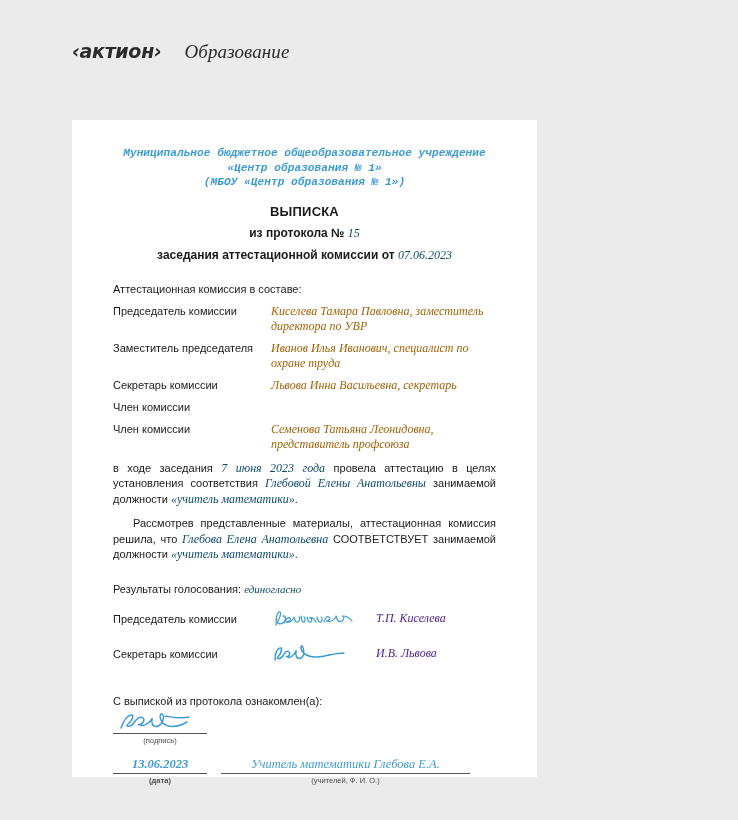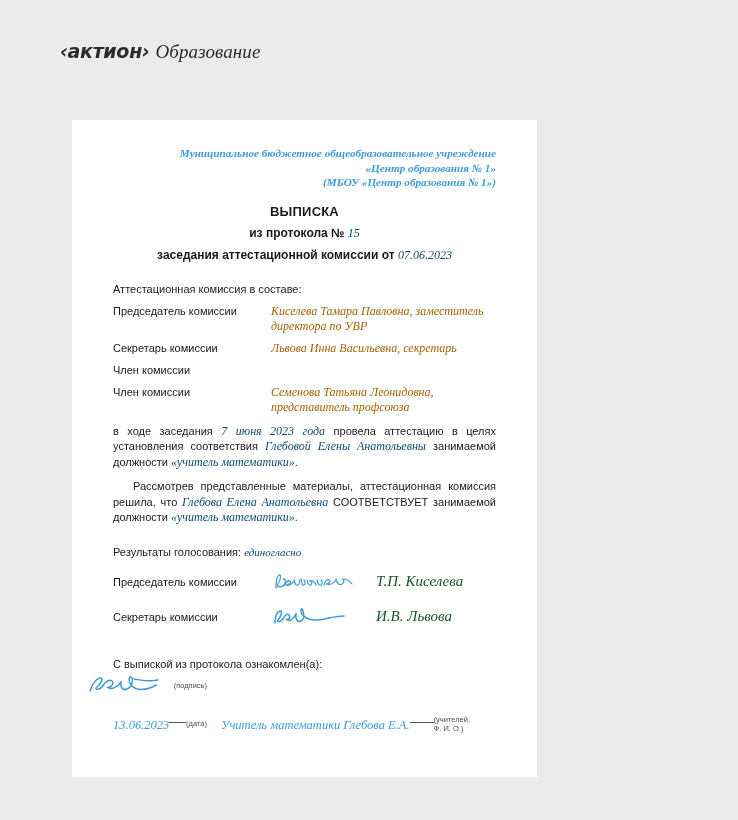--- a/index.html
+++ b/index.html
@@ -10,25 +10,25 @@
     width: 738px;
     height: 820px;
     background: #ebebeb;
     font-family: "Liberation Sans", sans-serif;
     overflow: hidden;
   }
 
   
   .brand {
     position: absolute;
-    left: 60px;
+    left: 72px;
     top: 40px;
     display: flex;
     align-items: baseline;
-    gap: 6px;
+    gap: 23px;
     white-space: nowrap;
     justify-content: space-between;
   }
   .brand-mark {
     font-family: "DejaVu Sans", sans-serif;
     font-weight: bold;
     font-size: 19px;
     font-style: italic;
     color: #2b2b2b;
     letter-spacing: -0.3px;
@@ -49,22 +49,22 @@
     width: 465px;
     height: 657px;
     background: #ffffff;
   }
   .sheet-inner {
     padding: 24px 41px 0 41px;
   }
 
   
   .org {
-    text-align: right;
-    font-family: Liberation Serif, serif;
+    text-align: center;
+    font-family: Liberation Mono, monospace;
     font-style: italic;
     font-weight: bold;
     font-size: 11.2px;
     line-height: 14.5px;
     color: #3d9bd4;
     margin-top: 2px;
   }
 
   .title-block {
     text-align: center;
@@ -151,41 +151,41 @@
   .sig-graphic {
     width: 105px;
     flex: none;
     display: flex;
     align-items: center;
     justify-content: flex-start;
   }
   .sig-name {
     font-family: "Liberation Serif", serif;
     font-style: italic;
-    font-size: 15px;
-    color: #14532d;
+    font-size: 12px;
+    color: #4c1d95;
   }
 
   
   .ack {
     margin-top: 30px;
   }
   .ack-title {
     font-size: 11px;
     color: #1a1a1a;
   }
   .ack-lines {
     display: flex;
     align-items: flex-end;
     margin-top: 4px;
     gap: 14px;
   }
   .field {
     display: flex;
-    flex-direction: row;
+    flex-direction: column;
     align-items: center;
     justify-content: flex-end;
   }
   .field-content {
     height: 22px;
     display: flex;
     align-items: flex-end;
     justify-content: center;
     width: 100%;
     position: relative;
@@ -194,21 +194,21 @@
     border-bottom: 1px solid #555;
     width: 100%;
   }
   .field-cap {
     font-size: 7.5px;
     color: #4a4a4a;
     margin-top: 2px;
   }
   .f-sign { width: 94px; }
   .f-post { width: 249px; }
-  .f-date { width: 94px; margin-top: 16px; }
+  .f-date { width: 94px; margin-top: 6px; font-weight: bold; }
   .date-val {
     font-family: "Liberation Serif", serif;
     font-style: italic;
     font-size: 12.5px;
     color: #3d9bd4;
     line-height: 18px;
   }
   .post-val {
     font-family: "Liberation Serif", serif;
     font-style: italic;
@@ -247,20 +247,24 @@
         <span class="val">07.06.2023</span>
       </div>
     </div>
 
     <div class="intro">Аттестационная комиссия в составе:</div>
 
     <div class="members">
       <div class="member-row">
         <div class="m-label">Председатель комиссии</div>
         <div class="m-value">Киселева Тамара Павловна, заместитель директора по УВР</div>
+      </div>
+      <div class="member-row">
+        <div class="m-label">Заместитель председателя</div>
+        <div class="m-value">Иванов Илья Иванович, специалист по охране труда</div>
       </div>
       <div class="member-row">
         <div class="m-label">Секретарь комиссии</div>
         <div class="m-value">Львова Инна Васильевна, секретарь</div>
       </div>
       <div class="member-row">
         <div class="m-label">Член комиссии</div>
       </div>
       <div class="member-row">
         <div class="m-label">Член комиссии</div>

